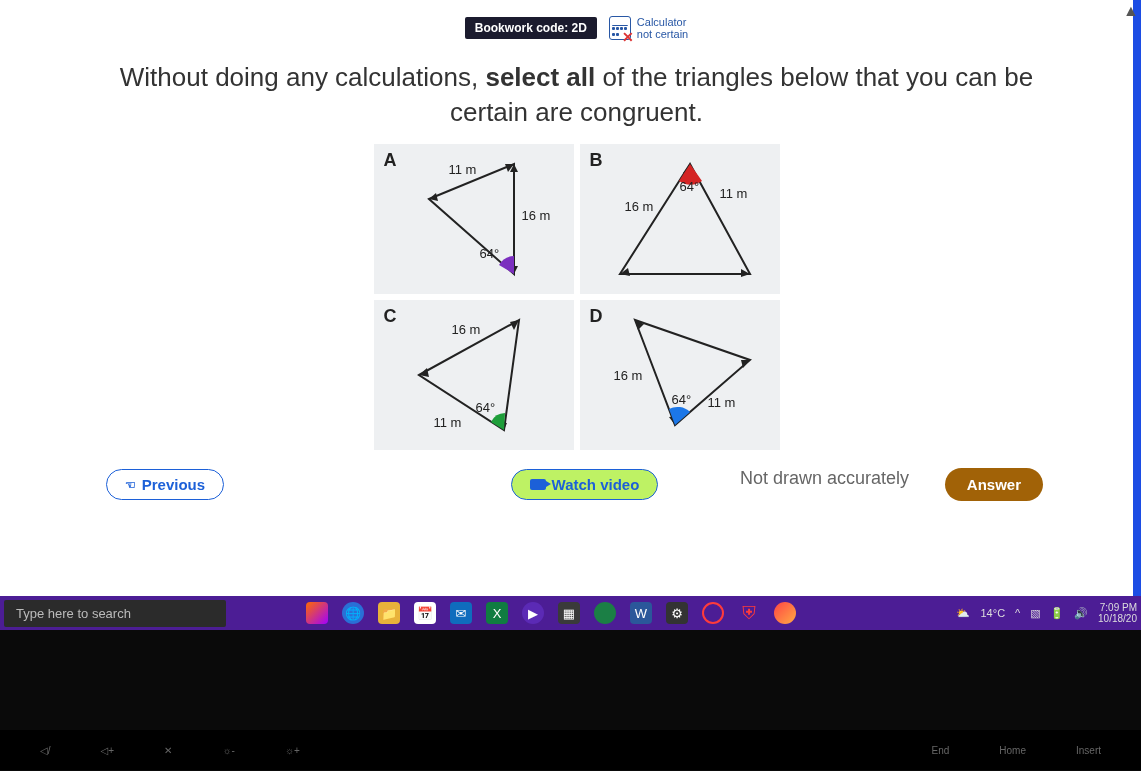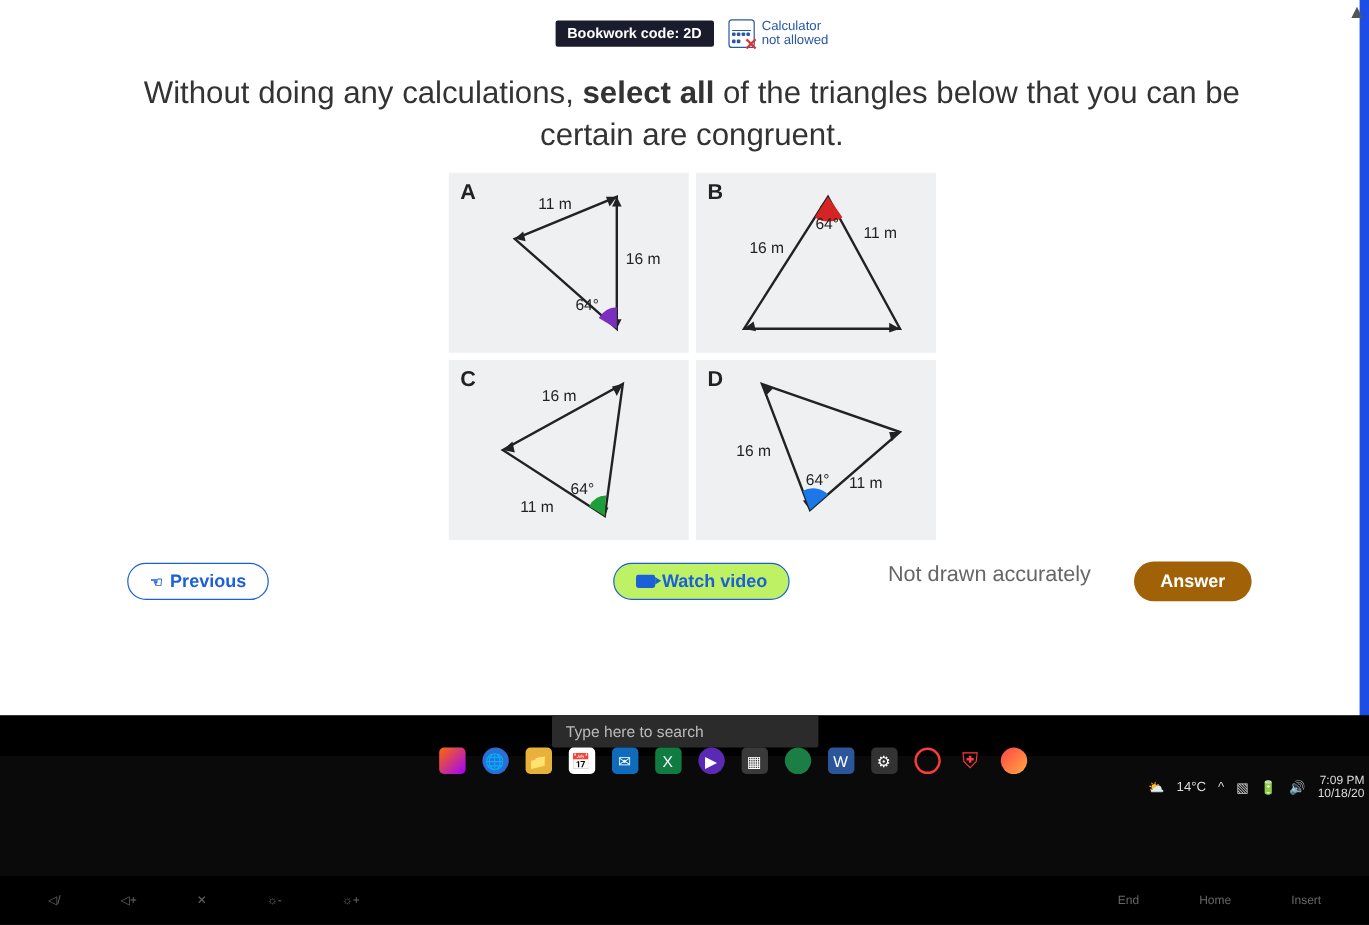--- a/index.html
+++ b/index.html
@@ -167,27 +167,26 @@
     padding: 2px 4px 4px 4px;
     background: #f3f3f3;
     border-top: 1px solid #e0e0e0;
   }
   
   .taskbar {
     position: absolute;
     top: 596px;
     left: 0; right: 0;
     height: 34px;
-    background: #000000;
+    background: #4c1d95;
     display: flex;
     align-items: center;
     padding: 0 4px;
     color: #ccc;
     font-size: 12px;
-    flex-direction: column;
   }
   .search-box {
     background: #2b2b2b;
     color: #bbb;
     padding: 6px 12px;
     border-radius: 2px;
     width: 222px;
     font-size: 13px;
   }
   .task-icons {
@@ -260,21 +259,21 @@
               <div class="calc-dot"></div>
               <div class="calc-dot"></div>
             <div class="calc-dot"></div>
               <div class="calc-dot"></div>
               <div class="calc-dot"></div>
           </div>
           <div class="calc-x">✕</div>
         </div>
         <div>
           <div>Calculator</div>
-          <div>not allowed</div>
+          <div>not certain</div>
         </div>
       </div>
     </div>
 
     <div class="question-text">
       <span>Without doing any calculations, </span><b>select all</b><span> of the triangles below that you can be certain are congruent.</span>
     </div>
 
     <div class="triangles-grid">
 

